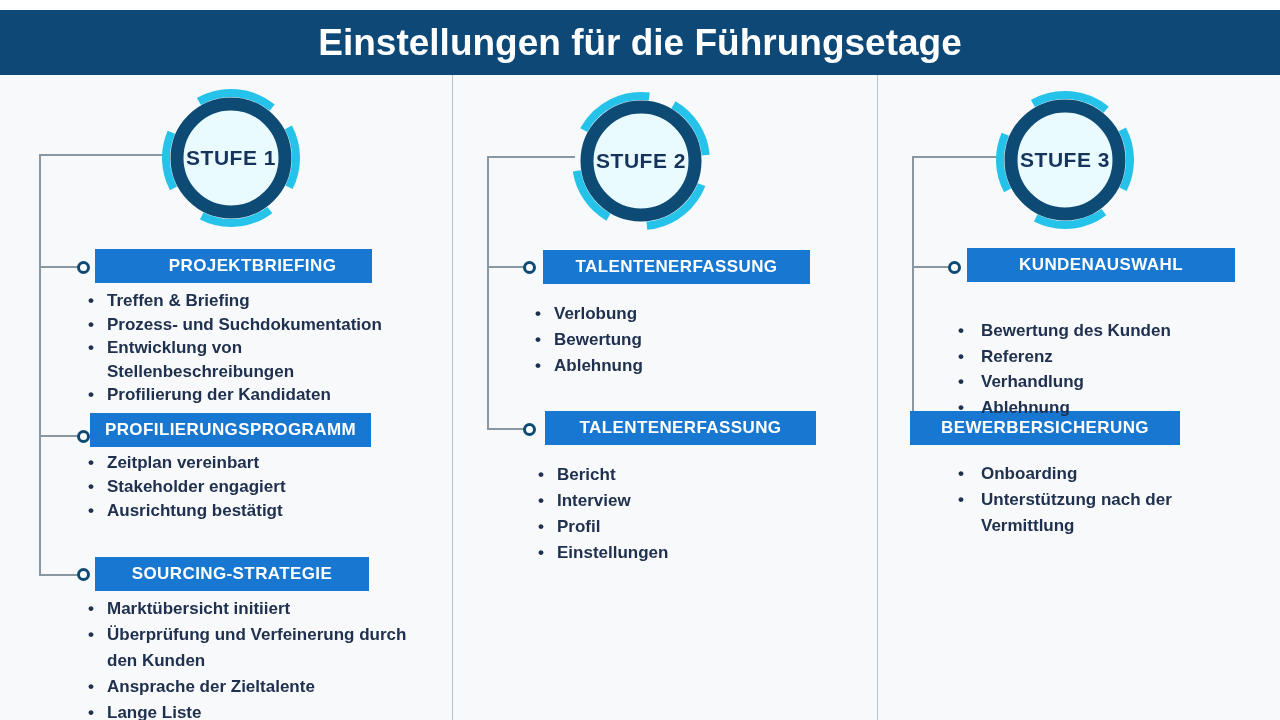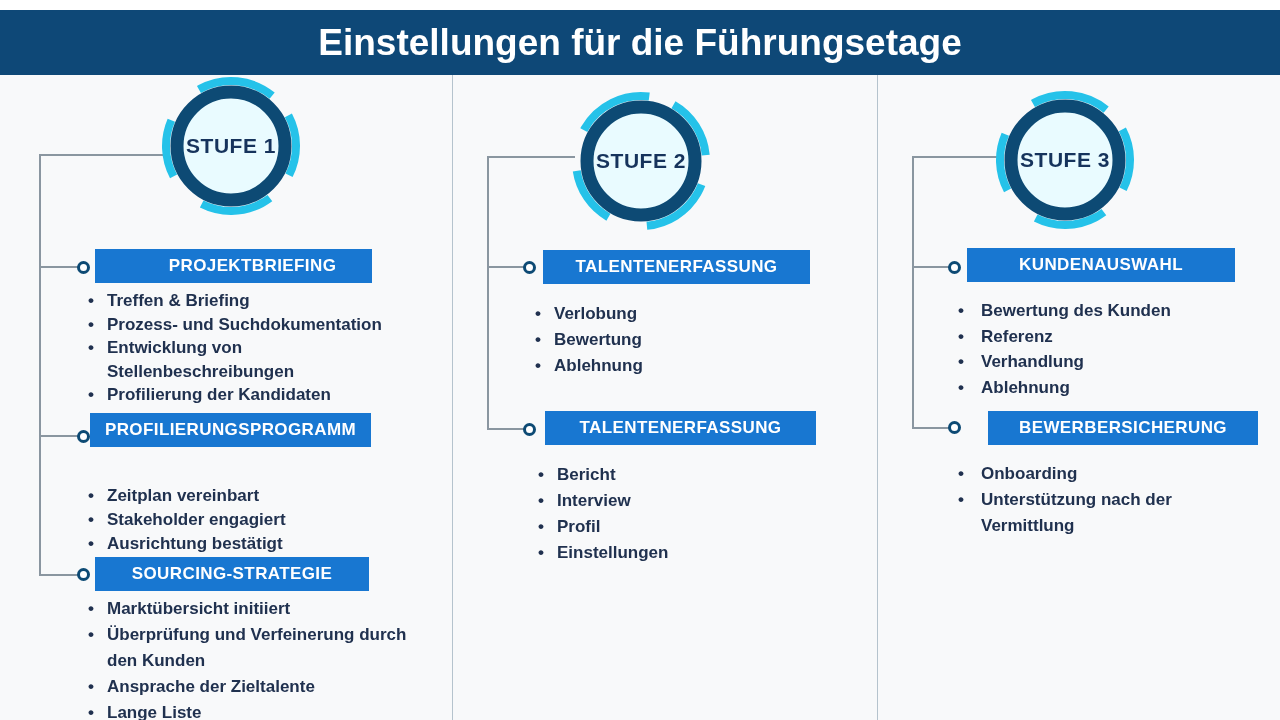--- a/index.html
+++ b/index.html
@@ -19,21 +19,21 @@
   .top-strip{position:absolute;left:0;top:0;width:1280px;height:10px;background:#ffffff;}
   .header{position:absolute;left:0;top:10px;width:1280px;height:65px;background:var(--header-bg);
           display:flex;align-items:center;justify-content:center;}
   .header h1{margin:0;color:#ffffff;font-size:37px;font-weight:700;letter-spacing:0px;}
   .divider{position:absolute;top:75px;width:1px;height:645px;background:var(--divider);opacity:.75;}
   #divider-1{left:452px;}
   #divider-2{left:877px;}
 
   
   .badge{position:absolute;width:140px;height:140px;}
-  #badge-1{left:161px;top:76px;}
+  #badge-1{left:161px;top:88px;}
   #badge-2{left:571px;top:91px;}
   #badge-3{left:995px;top:90px;}
   .badge svg{position:absolute;inset:0;}
   .badge-label{position:absolute;inset:0;display:flex;align-items:center;justify-content:center;
                font-size:21px;font-weight:700;color:#16335c;letter-spacing:.5px;}
 
   
   .cline{position:absolute;background:var(--line);}
   .ring{position:absolute;width:13px;height:13px;border:3px solid var(--ring);border-radius:50%;background:#ffffff;}
   #v-1{left:39px;top:155px;width:2px;height:421px;}
@@ -59,32 +59,32 @@
 
   
   .bar{position:absolute;height:34px;background:var(--bar-bg);color:#ffffff;display:flex;
        align-items:center;justify-content:center;font-size:17px;font-weight:700;letter-spacing:.4px;}
   #bar-c1s1{left:95px;top:249px;width:277px;padding-left:38px;}
   #bar-c1s2{left:90px;top:413px;width:281px;}
   #bar-c1s3{left:95px;top:557px;width:274px;}
   #bar-c2s1{left:543px;top:250px;width:267px;}
   #bar-c2s2{left:545px;top:411px;width:271px;}
   #bar-c3s1{left:967px;top:248px;width:268px;}
-  #bar-c3s2{left:988px;top:411px;width:270px;}
+  #bar-c3s2{left:910px;top:411px;width:270px;}
 
   
   .blist{position:absolute;list-style:none;margin:0;padding:0;font-size:17px;font-weight:700;color:var(--text);}
   .blist li{position:relative;padding-left:22px;}
   .blist li::before{content:"\2022";position:absolute;left:3px;}
   #list-c1s1{left:85px;top:289px;width:348px;line-height:23.5px;}
-  #list-c1s2{left:85px;top:484px;width:348px;line-height:24px;}
+  #list-c1s2{left:85px;top:451px;width:348px;line-height:24px;}
   #list-c1s3{left:85px;top:596px;width:330px;line-height:26px;}
   #list-c2s1{left:532px;top:301px;width:300px;line-height:26px;}
   #list-c2s2{left:535px;top:462px;width:300px;line-height:26px;}
-  #list-c3s1{left:955px;top:298px;width:320px;line-height:25.5px;}
+  #list-c3s1{left:955px;top:318px;width:320px;line-height:25.5px;}
   #list-c3s1 li{padding-left:26px;}
   #list-c3s2{left:955px;top:461px;width:268px;line-height:26px;}
   #list-c3s2 li{padding-left:26px;}
 </style>
 </head>
 <body>
 
 <div class="stage">
   <div class="top-strip"></div>
 

